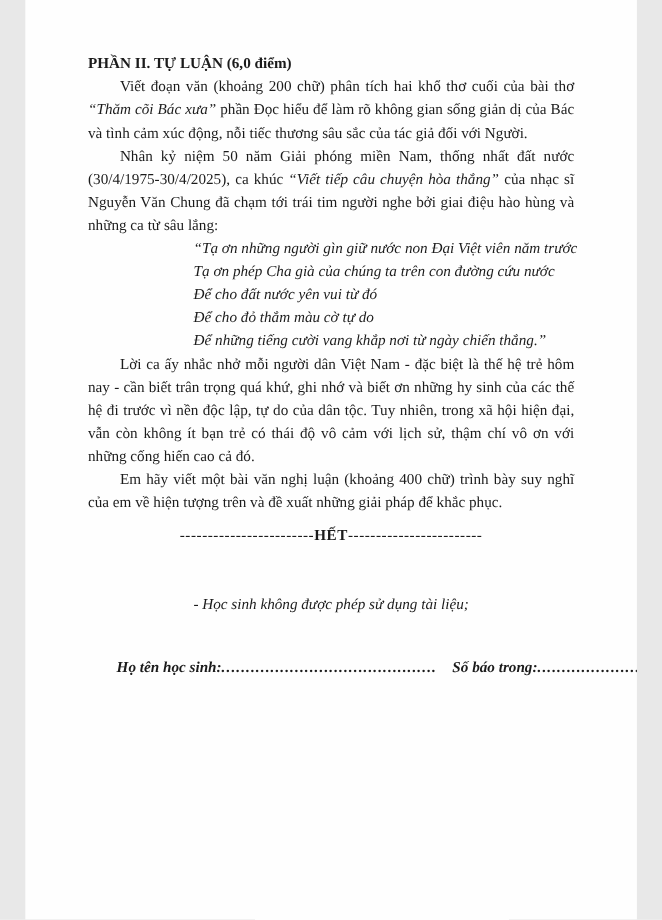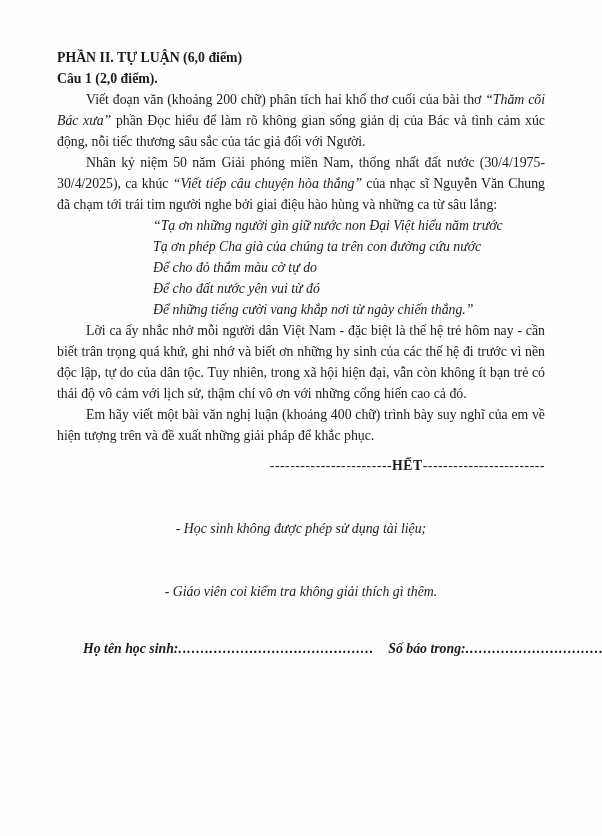--- a/index.html
+++ b/index.html
@@ -2,21 +2,21 @@
 <html lang="vi"><head>
 <meta charset="utf-8">
 <style>
   html, body {
     margin: 0;
     padding: 0;
     background: #e8e8e8;
   }
   .page {
     position: relative;
-    width: 602px;
+    width: 556px;
     height: 836px;
     margin: 0 auto;
     background: #fefefe;
     box-sizing: border-box;
     padding: 47px 57px 0 57px;
     font-family: "Liberation Serif", "DejaVu Serif", serif;
     font-size: 13.8px;
     line-height: 21px;
     color: #1b1b1b;
     overflow: hidden;
@@ -31,21 +31,21 @@
     font-weight: bold;
     margin: 0;
   }
   .poem {
     font-style: italic;
     padding-left: 96px;
     margin: 0;
   }
   .poem-line { white-space: nowrap; }
   .divider {
-    text-align: right;
+    text-align: center;
     margin-top: 9px;
     letter-spacing: 0.5px;
   }
   .divider .end-label { font-weight: bold; }
   .note {
     text-align: center;
     font-style: italic;
     margin-top: 42px;
   }
   .footer-row {
@@ -59,42 +59,40 @@
   .footer-item.right { margin-left: 14px; }
   .dots { letter-spacing: 1px; }
 </style>
 </head>
 <body>
 
 <div class="page">
 
   <p class="heading">PHẦN II. TỰ LUẬN (6,0 điểm)</p>
 
-  <p class="heading">Câu 1 (2,0 điểm).</p>
 
   <p class="para"><span>Viết đoạn văn (khoảng 200 chữ) phân tích hai khổ thơ cuối của bài thơ </span><span class="italic">“Thăm cõi Bác xưa”</span><span> phần Đọc hiểu để làm rõ không gian sống giản dị của Bác và tình cảm xúc động, nỗi tiếc thương sâu sắc của tác giả đối với Người.</span></p>
 
 
   <p class="para"><span>Nhân kỷ niệm 50 năm Giải phóng miền Nam, thống nhất đất nước (30/4/1975-30/4/2025), ca khúc </span><span class="italic">“Viết tiếp câu chuyện hòa thắng”</span><span> của nhạc sĩ Nguyễn Văn Chung đã chạm tới trái tim người nghe bởi giai điệu hào hùng và những ca từ sâu lắng:</span></p>
 
   <div class="poem">
-    <div class="poem-line">“Tạ ơn những người gìn giữ nước non Đại Việt hiểu năm trước</div>
+    <div class="poem-line">“Tạ ơn những người gìn giữ nước non Đại Việt viên năm trước</div>
     <div class="poem-line">Tạ ơn phép Cha già của chúng ta trên con đường cứu nước</div>
+    <div class="poem-line">Để cho đất nước yên vui từ đó</div>
     <div class="poem-line">Để cho đỏ thắm màu cờ tự do</div>
-    <div class="poem-line">Để cho đất nước yên vui từ đó</div>
     <div class="poem-line">Để những tiếng cười vang khắp nơi từ ngày chiến thắng.”</div>
   </div>
 
   <p class="para">Lời ca ấy nhắc nhở mỗi người dân Việt Nam - đặc biệt là thế hệ trẻ hôm nay - cần biết trân trọng quá khứ, ghi nhớ và biết ơn những hy sinh của các thế hệ đi trước vì nền độc lập, tự do của dân tộc. Tuy nhiên, trong xã hội hiện đại, vẫn còn không ít bạn trẻ có thái độ vô cảm với lịch sử, thậm chí vô ơn với những cống hiến cao cả đó.</p>
 
   <p class="para">Em hãy viết một bài văn nghị luận (khoảng 400 chữ) trình bày suy nghĩ của em về hiện tượng trên và đề xuất những giải pháp để khắc phục.</p>
 
   <div class="divider"><span>------------------------</span><span class="end-label">HẾT</span><span>------------------------</span></div>
 
   <div class="note">- Học sinh không được phép sử dụng tài liệu;</div>
-  <div class="note">- Giáo viên coi kiểm tra không giải thích gì thêm.</div>
 
   <div class="footer-row">
     <span class="footer-item"><span>Họ tên học sinh:</span><span class="dots">............................................</span></span>
     <span class="footer-item right"><span>Số báo trong:</span><span class="dots">................................</span></span>
   </div>
 
 </div>
 
 </body></html>

